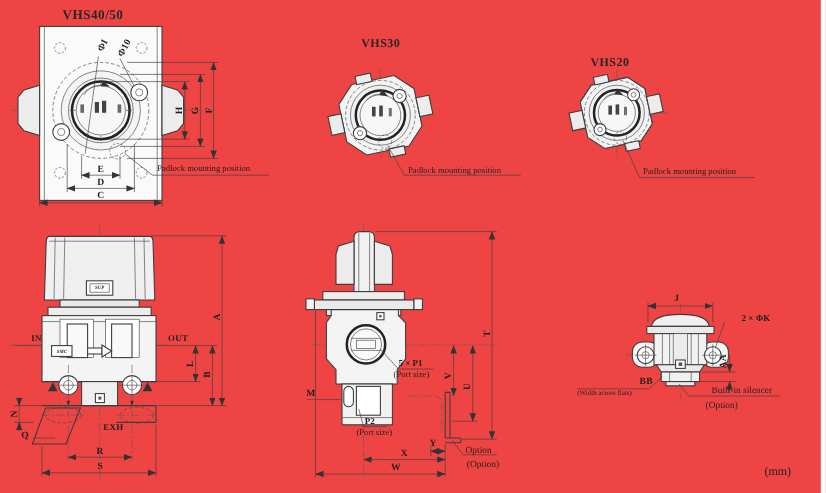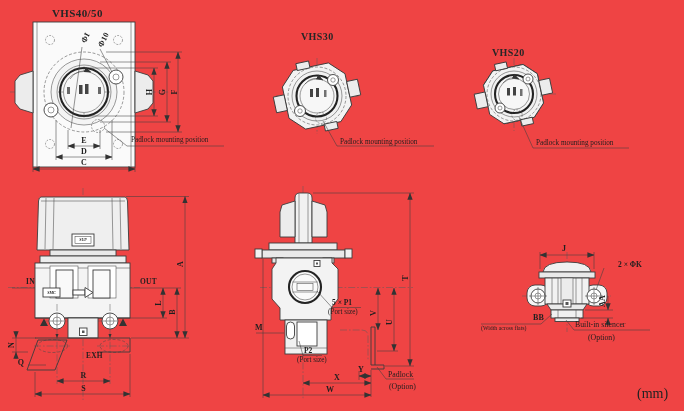--- a/index.html
+++ b/index.html
@@ -21,21 +21,21 @@
   .diag{transform:translate(-50%,-50%) rotate(-63deg);}
   .diml{font-size:8px;font-weight:600;letter-spacing:.2px;}
   .dimtext{font-size:7.5px;font-weight:600;}
   .note{font-size:7.2px;}
   .note8{font-size:7.8px;}
   .tiny{font-size:5.8px;}
   .io{font-size:7.4px;font-weight:700;letter-spacing:.3px;}
   .title{font-size:11px;font-weight:600;letter-spacing:.4px;color:#262626;}
   .title2{font-size:10px;font-weight:600;letter-spacing:.4px;color:#262626;}
   .micro{font-size:4px;font-weight:700;transform:translate(-50%,-50%);font-style:italic;}
-  .units{font-size:14px;color:#222;}
+  .units{font-size:10px;color:#222;}
 </style>
 </head>
 <body>
 
 <div id="stage">
 
 <svg width="688" height="411" viewBox="0 0 688 411">
   <defs>
     <marker id="ah" viewBox="0 0 10 10" refX="9.5" refY="5" markerWidth="7" markerHeight="7" orient="auto-start-reverse" markerUnits="userSpaceOnUse">
       <path d="M0,1.2 L10,5 L0,8.8 Z" fill="#333"></path>
@@ -378,25 +378,25 @@
   <span class="lbl ll dimtext" style="left:332px;top:302.5px">5 × P1</span>
   <span class="lbl ll note" style="left:328px;top:313px">(Port size)</span>
   <span class="lbl ll dimtext" style="left:304px;top:351px">P2</span>
   <span class="lbl ll note" style="left:297px;top:361px">(Port size)</span>
   <span class="lbl rot diml" style="left:406px;top:278px">T</span>
   <span class="lbl rot diml" style="left:374px;top:313px">V</span>
   <span class="lbl rot diml" style="left:390px;top:321.5px">U</span>
   <span class="lbl lc diml" style="left:361px;top:370px">Y</span>
   <span class="lbl lc diml" style="left:337px;top:377.5px">X</span>
   <span class="lbl lc diml" style="left:330px;top:389.5px">W</span>
-  <span class="lbl ll note8" style="left:388px;top:374.5px">Padlock</span>
+  <span class="lbl ll note8" style="left:388px;top:374.5px">Option</span>
   <span class="lbl ll note8" style="left:389px;top:387px">(Option)</span>
 
   <span class="lbl lc diml" style="left:564px;top:249px">J</span>
   <span class="lbl ll dimtext" style="left:618px;top:264.5px">2 × ΦK</span>
   <span class="lbl rot diml" style="left:603px;top:301px">AA</span>
   <span class="lbl lc diml" style="left:538.5px;top:318px">BB</span>
   <span class="lbl ll tiny" style="left:481px;top:329px">(Width across flats)</span>
-  <span class="lbl ll note8" style="left:575px;top:325px">Built-in silencer</span>
+  <span class="lbl ll note8" style="left:593px;top:325px">Built-in silencer</span>
   <span class="lbl ll note8" style="left:588px;top:337.5px">(Option)</span>
 
   <span class="lbl ll units" style="left:637px;top:393.5px">(mm)</span>
 </div>
 
 </body></html>

